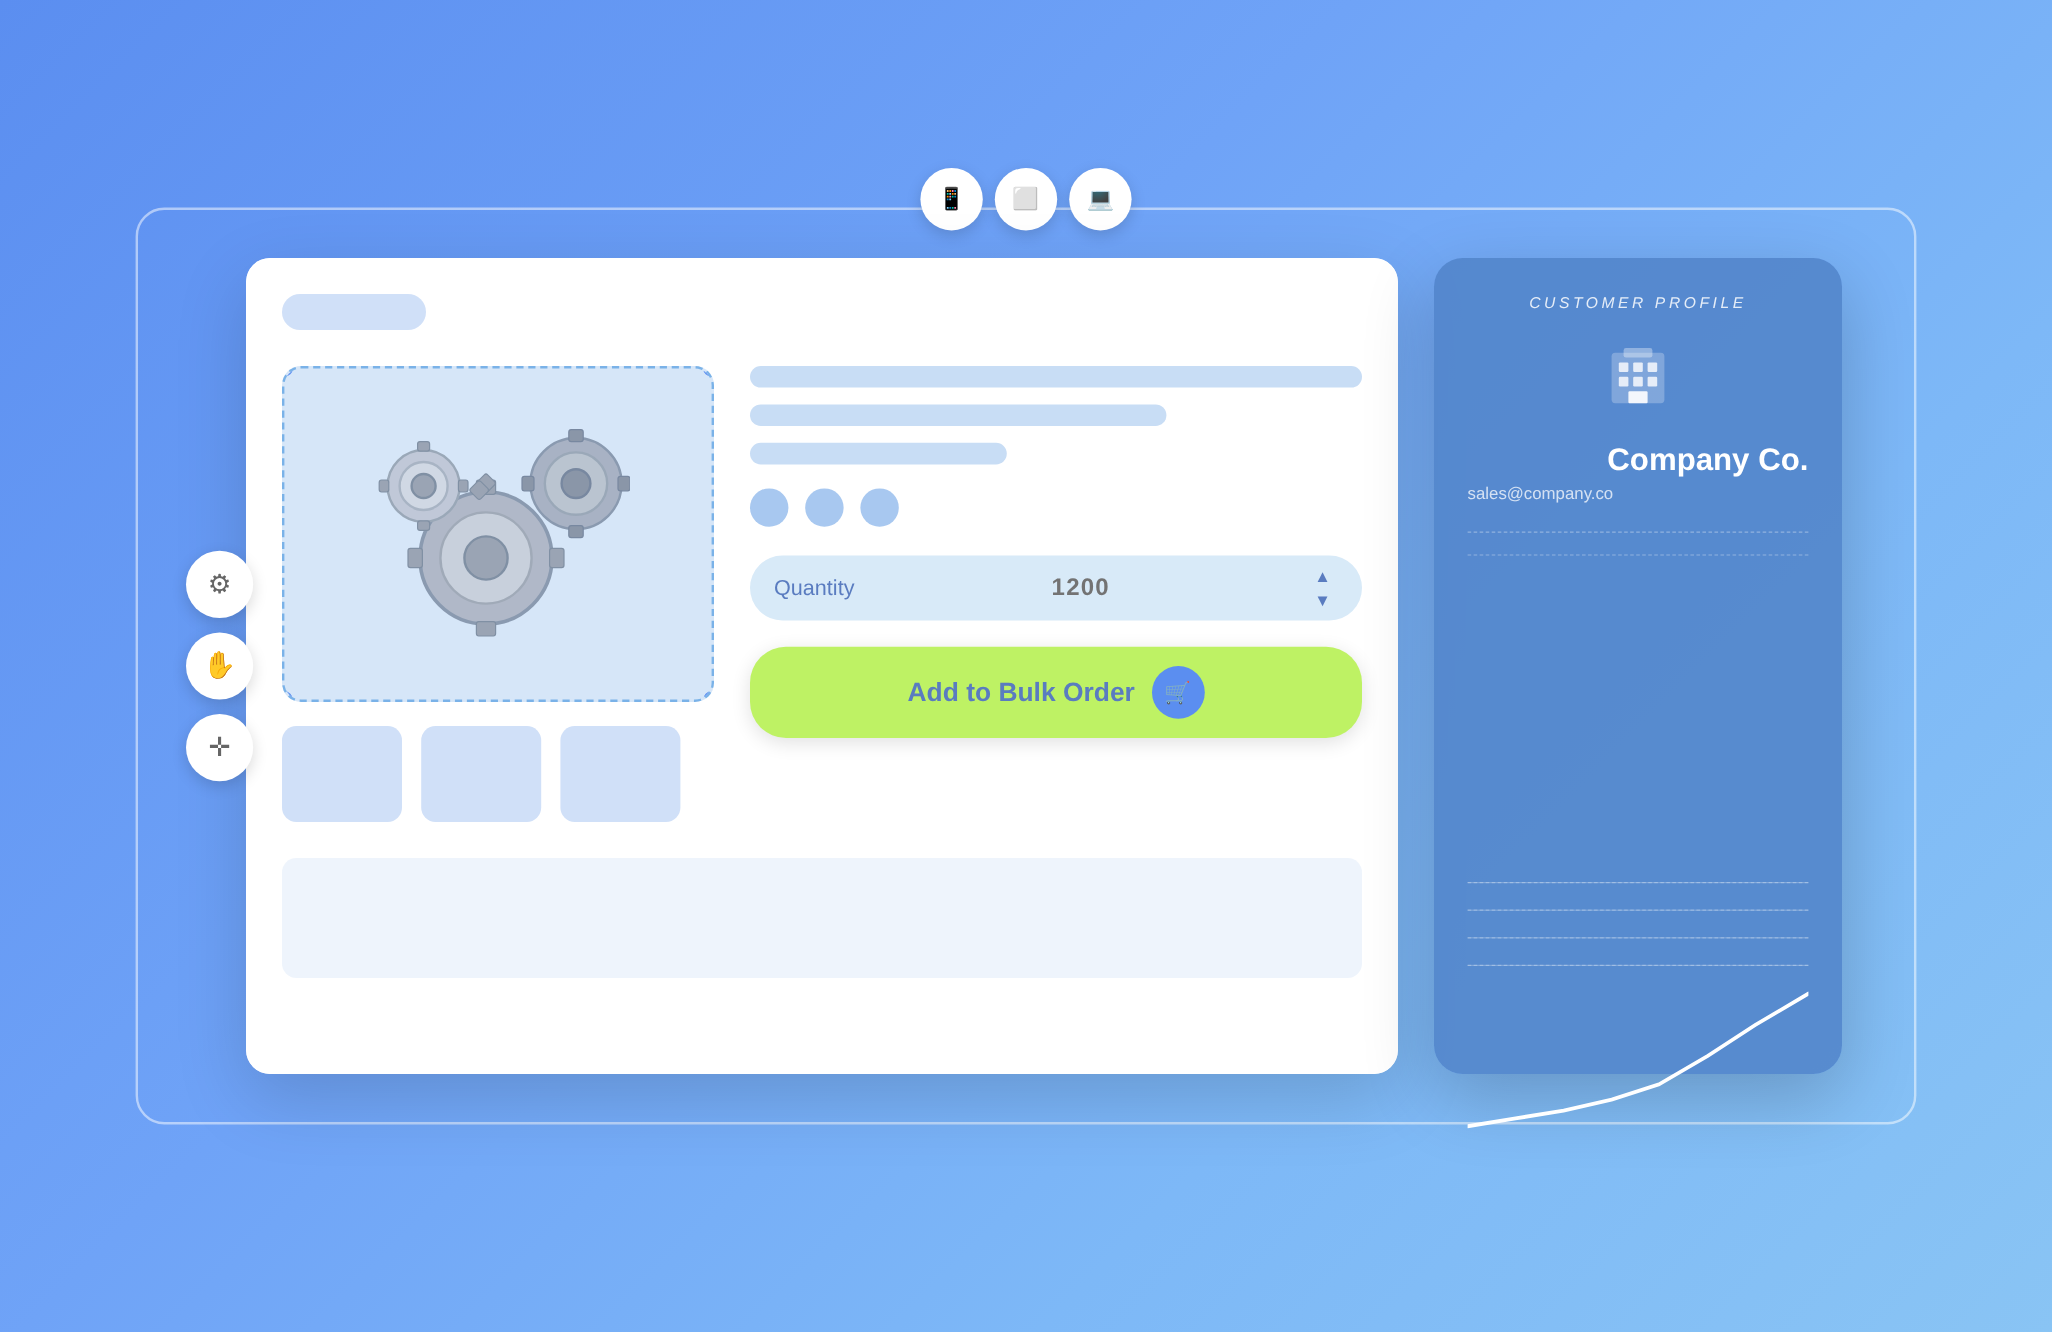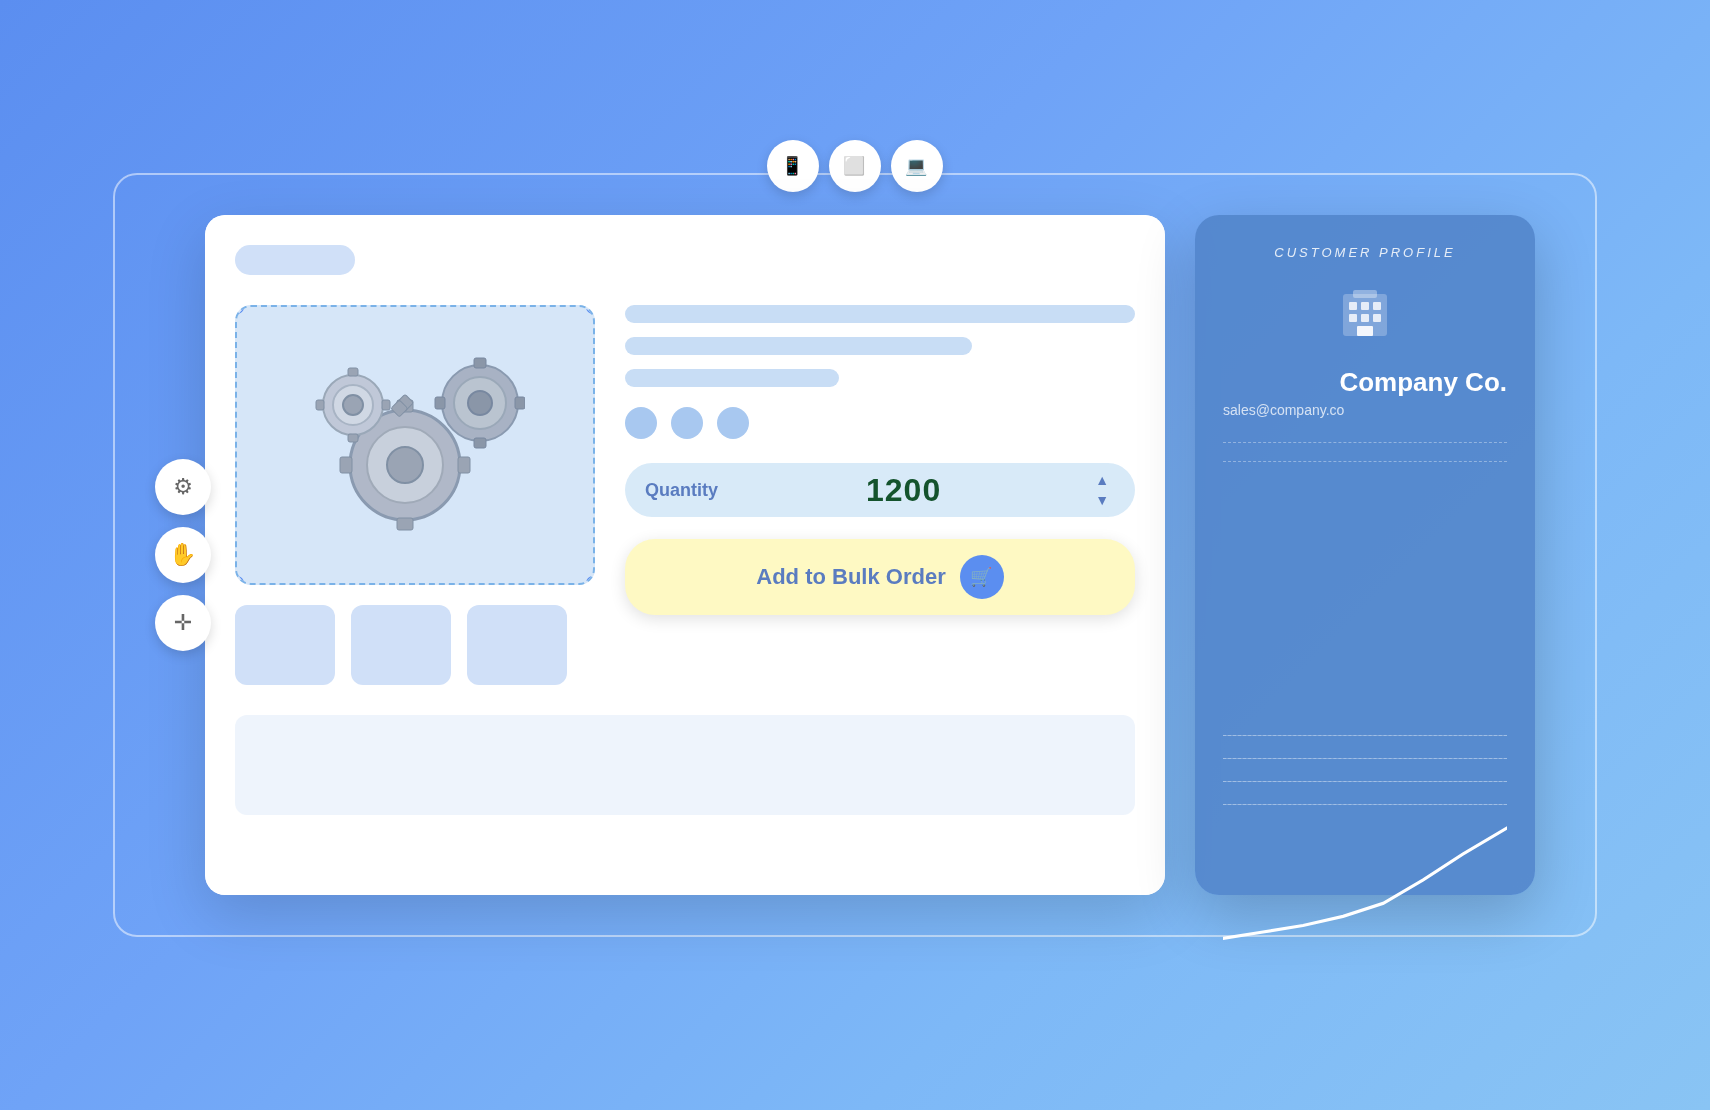--- a/index.html
+++ b/index.html
@@ -202,27 +202,27 @@
       background: #d8eaf8;
       border-radius: 30px;
       padding: 8px 20px;
       margin-top: 10px;
       justify-content: space-between;
     }
 
     .quantity-label {
       font-size: 18px;
       color: #5a7cc0;
+      font-weight: 400;
+    }
+
+    .quantity-value {
+      font-size: 20px;
       font-weight: 700;
-    }
-
-    .quantity-value {
-      font-size: 32px;
-      font-weight: 700;
-      color: #14532d;
+      color: #737373;
       letter-spacing: 1px;
     }
 
     .quantity-stepper {
       display: flex;
       flex-direction: column;
       gap: 2px;
     }
 
     .stepper-btn {
@@ -234,21 +234,21 @@
       line-height: 1;
       padding: 2px 6px;
     }
 
     
     .add-to-order-btn {
       display: flex;
       align-items: center;
       justify-content: center;
       gap: 14px;
-      background: #fef9c3;
+      background: #bef264;
       border: none;
       border-radius: 30px;
       padding: 16px 30px;
       cursor: pointer;
       box-shadow: 0 4px 16px rgba(0,0,0,0.12);
       width: 100%;
       margin-top: 8px;
       text-align: center;
     }
 

